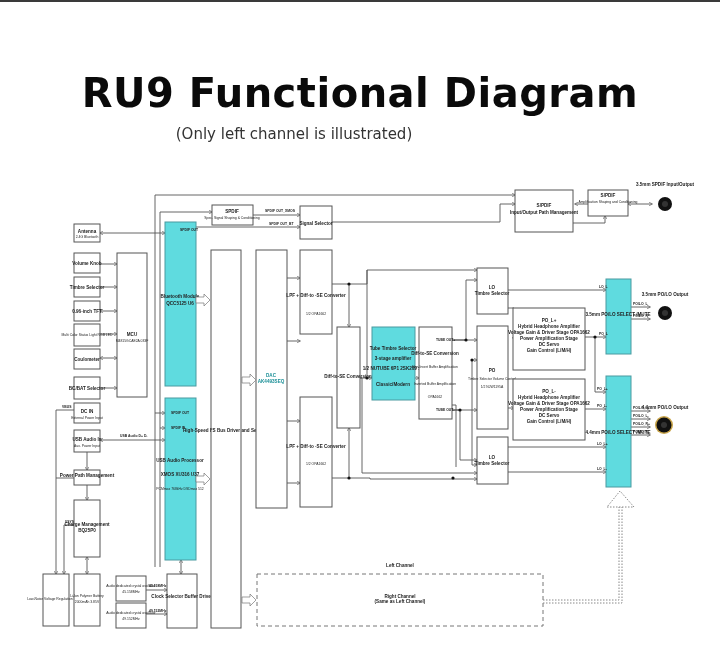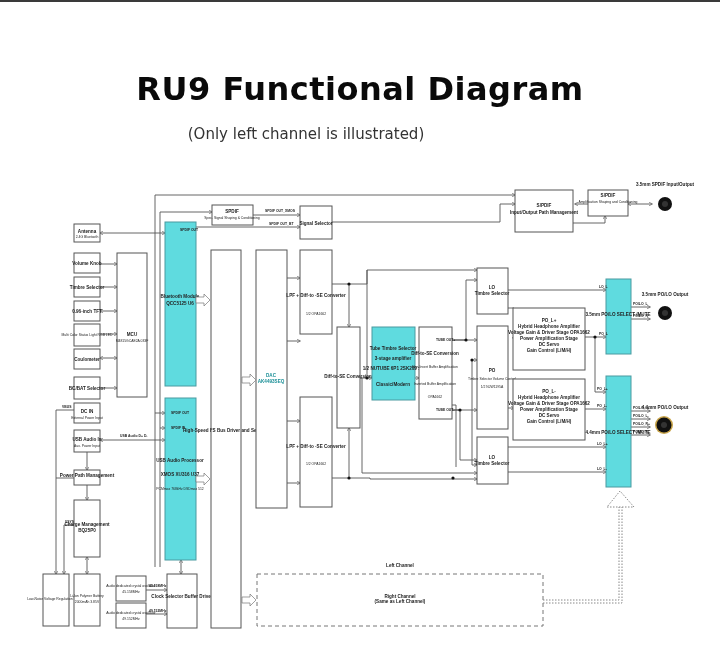--- a/index.html
+++ b/index.html
@@ -1,19 +1,19 @@
 <!DOCTYPE html>
 <html><head>
 <meta charset="utf-8">
 <style>
   html, body { margin: 0; padding: 0; background: #ffffff; }
   body { width: 720px; height: 659px; position: relative; overflow: hidden; font-family: "DejaVu Sans", sans-serif; }
   .topbar { position: absolute; left: 0; top: 0; width: 720px; height: 2px; background: #3a3a3a; }
-  .title { position: absolute; left: 0; top: 70px; width: 720px; text-align: center; font-family: "DejaVu Sans", sans-serif; font-weight: bold; font-size: 32px; color: #0a0a0a; letter-spacing: 0.5px; }
-  .subtitle { position: absolute; left: 12px; top: 125px; width: 588px; text-align: center; font-family: "DejaVu Sans", sans-serif; font-size: 15px; color: #333; }
+  .title { position: absolute; left: 0; top: 70px; width: 720px; text-align: center; font-family: "DejaVu Sans", sans-serif; font-weight: bold; font-size: 40px; color: #0a0a0a; letter-spacing: 0.5px; }
+  .subtitle { position: absolute; left: 0; top: 125px; width: 588px; text-align: center; font-family: "DejaVu Sans", sans-serif; font-size: 15px; color: #333; }
   svg#diagram { position: absolute; left: 0; top: 0; }
   .blk { fill: #ffffff; stroke: #555; stroke-width: 1; }
   .cyan { fill: #5fdbdf; stroke: #4a9aa0; stroke-width: 1; }
   .ln { stroke: #555; stroke-width: 0.9; fill: none; }
   .dash { stroke: #777; stroke-width: 1; fill: none; stroke-dasharray: 4 3; }
   .dot { stroke: #888; stroke-width: 1; fill: none; stroke-dasharray: 1.5 1.5; }
   text { font-family: "Liberation Sans", sans-serif; fill: #222; }
   .t { font-size: 4.6px; font-weight: bold; text-anchor: middle; }
   .ts { font-size: 3.4px; text-anchor: middle; }
   .tl { font-size: 3.4px; font-weight: bold; }

